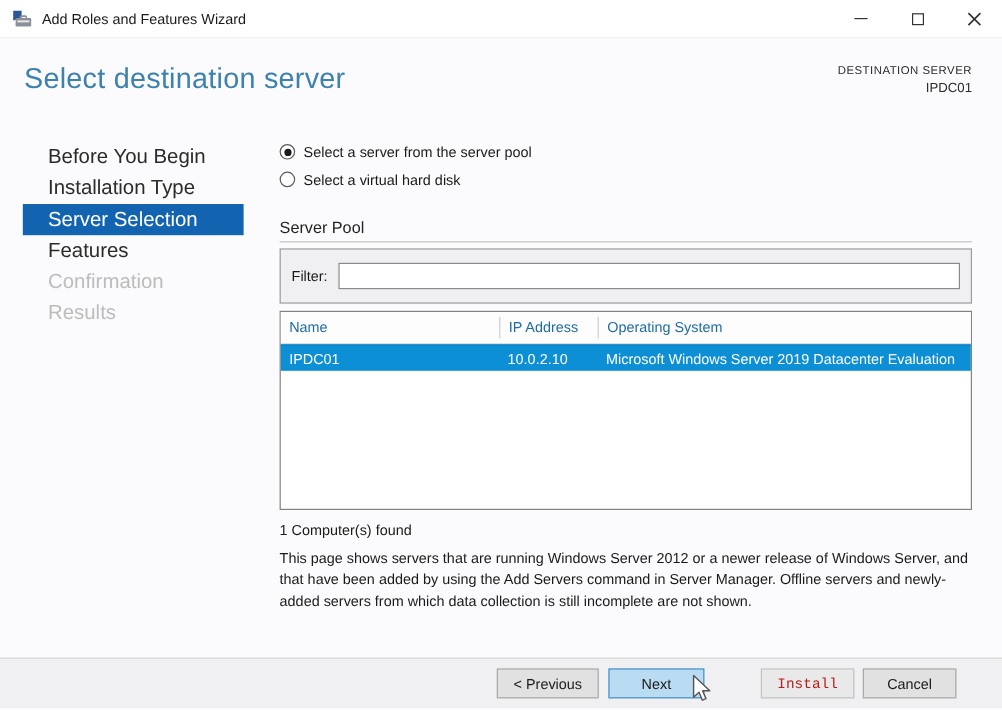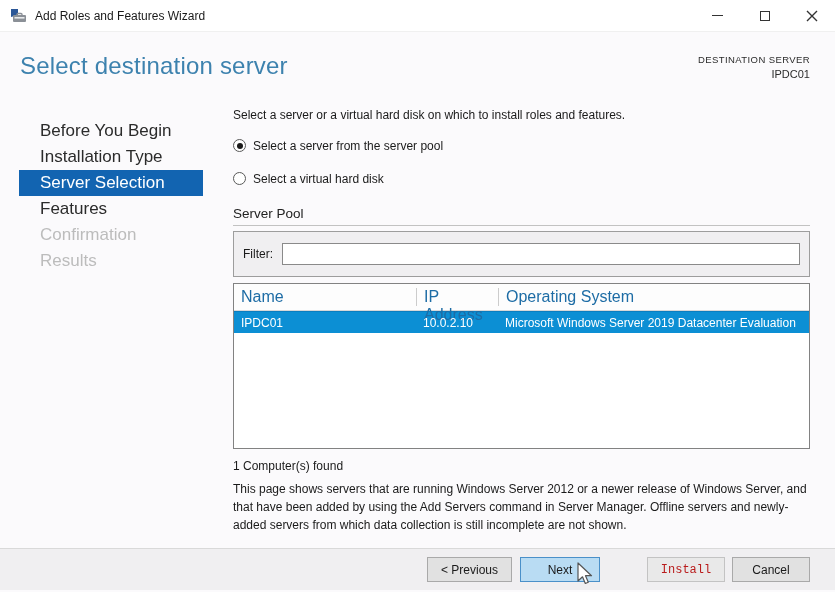--- a/index.html
+++ b/index.html
@@ -27,47 +27,47 @@
   .main { display:flex; }
   .sidebar { width:233px; padding:16px 0 0 19px; flex-shrink:0; }
   .nav-item { width:184px; height:26px; line-height:26px; padding-left:21px; font-size:17px; color:#2b2b2b; cursor:default; }
   .nav-item.selected { background:#1264b1; color:#ffffff; }
   .nav-item.disabled { color:#bcbcbc; }
 
   .content { width:577px; padding-top:6px; }
   .intro { font-size:12px; color:#1a1a1a; }
 
   .radio-group { margin-top:12px; }
-  .radio-row { display:flex; align-items:center; height:23px;margin-top:10px; }
+  .radio-row { display:flex; height:23px; }
   .radio-glyph { width:13px; height:13px; border:1px solid #595959; border-radius:50%; background:#fff; margin-right:7px; position:relative; flex-shrink:0; }
   .radio-glyph.checked::after { content:""; position:absolute; left:2.5px; top:2.5px; width:6px; height:6px; border-radius:50%; background:#1a1a1a; }
   .radio-label { font-size:12px; color:#1a1a1a; }
 
   .pool-heading { margin-top:16px; font-size:13.5px; color:#222222; }
   .pool-rule { border-bottom:1px solid #c2c2c2; margin-top:4px; }
 
   .filter-panel { margin-top:5px; border:1px solid #9d9d9d; background:#f0eff1; height:46px; display:flex; align-items:center; padding:0 9px; }
   .filter-label { font-size:12px; color:#1a1a1a; margin-right:9px; }
   .filter-input { flex:1; height:22px; border:1px solid #8a8a8a; background:#fff; font-size:12px; padding:0 4px; font-family:"Liberation Sans",sans-serif; }
 
   .server-table { margin-top:6px; border:1px solid #828282; background:#ffffff; height:166px; }
   .thead { display:flex; height:27px; align-items:center; border-bottom:1px solid #d8d8d8; background:#fdfdfd; }
-  .th { font-size:16px; color:#1d6ca5; padding-left:7px; height:18px; line-height:18px; }
+  .th { font-size:12px; color:#1d6ca5; padding-left:7px; height:18px; line-height:18px; }
   .th-name, .cell-name { width:182px; }
   .th-ip, .cell-ip { width:82px; }
   .th-os, .cell-os { flex:1; }
   .th-ip, .th-os { border-left:1px solid #cccccc; }
   .trow { display:flex; height:22px; align-items:center; background:#0c8fd4; border-top:1px solid #0a7ec0; }
   .cell { font-size:12px; color:#ffffff; padding-left:7px; white-space:nowrap; overflow:hidden; }
 
   .found-text { margin-top:10px; font-size:12px; color:#1a1a1a; }
   .desc-text { margin-top:7px; font-size:12px; color:#1a1a1a; line-height:1.5; }
 
   
-  .footer { position:absolute; left:0; bottom:0; width:835px; height:42px; background:#f0eff1; border-top:1px solid #d9d9d9; display:flex; align-items:center; justify-content:flex-end; padding-right:25px; }
+  .footer { position:absolute; left:0; bottom:0; width:835px; height:42px; background:#f0eff1; border-top:1px solid #d9d9d9; display:flex; align-items:center; justify-content:flex-end; padding-right:38px; }
   .btn { height:25px; font-size:12px; color:#1a1a1a; background:#e1e1e1; border:1px solid #a9a9a9; font-family:"Liberation Sans",sans-serif; cursor:default; }
   .btn-previous { width:85px; }
   .btn-next { width:80px; margin-left:8px; background:#b9dcf3; border:1px solid #4a90c9; }
   .btn-install { width:78px; margin-left:47px; background:#e9e9e9; border:1px solid #c3c3c3; color:#b91c1c;font-family:Liberation Mono, monospace; }
   .btn-cancel { width:78px; margin-left:7px; }
 
   .cursor-overlay { position:absolute; left:576px; top:562px; width:17px; height:24px; z-index:10; pointer-events:none; }
 </style>
 </head>
 <body>
@@ -110,21 +110,20 @@
     <div class="sidebar">
       <div class="nav-item">Before You Begin</div>
       <div class="nav-item">Installation Type</div>
       <div class="nav-item selected">Server Selection</div>
       <div class="nav-item">Features</div>
       <div class="nav-item disabled">Confirmation</div>
       <div class="nav-item disabled">Results</div>
     </div>
 
     <div class="content">
-      <div class="intro">Select a server or a virtual hard disk on which to install roles and features.</div>
 
       <div class="radio-group">
         <div class="radio-row">
           <span class="radio-glyph checked"></span>
           <span class="radio-label">Select a server from the server pool</span>
         </div>
         <div class="radio-row">
           <span class="radio-glyph"></span>
           <span class="radio-label">Select a virtual hard disk</span>
         </div>

